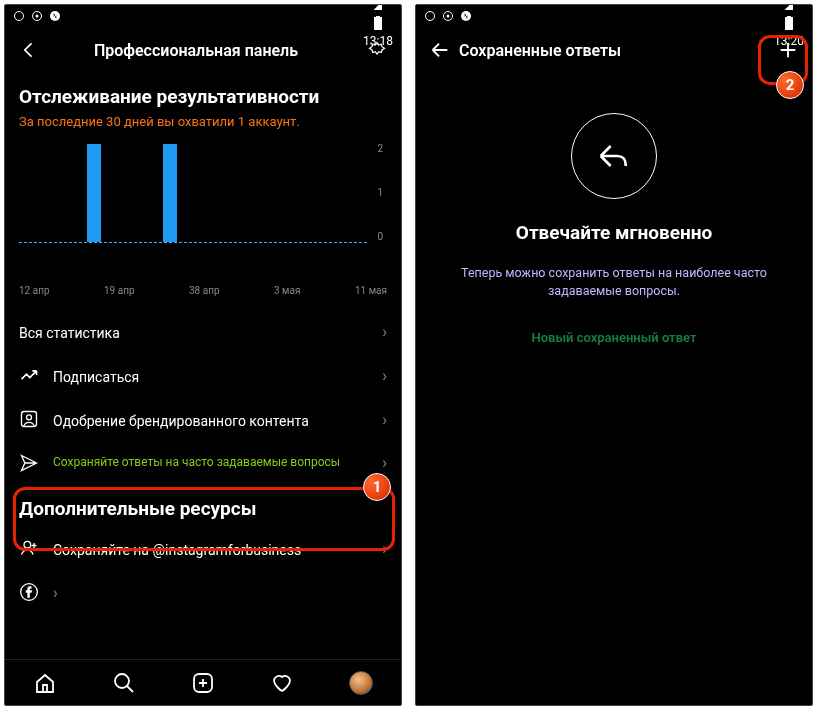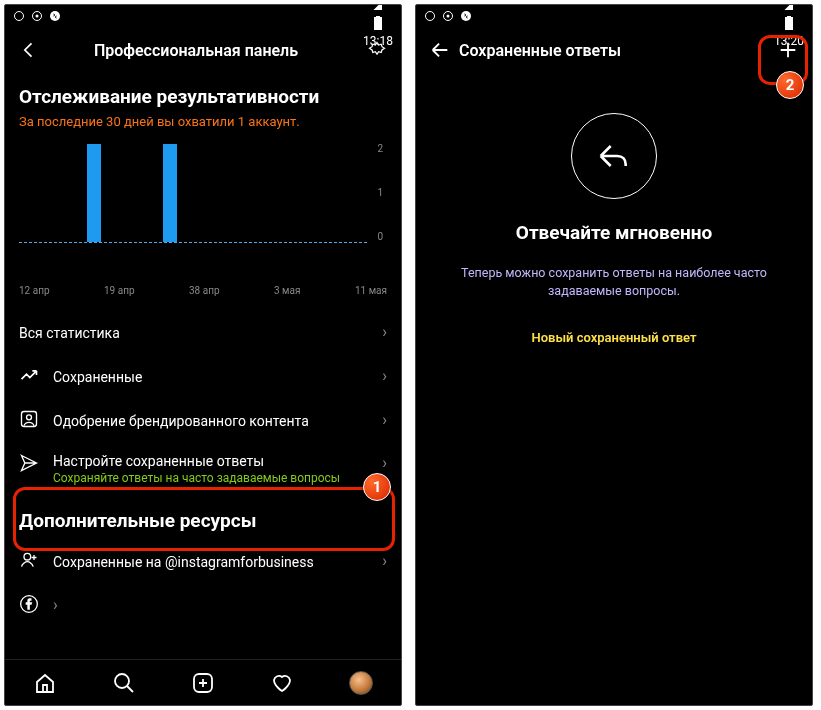--- a/index.html
+++ b/index.html
@@ -155,21 +155,21 @@
   }
   .big-circle {
     width: 86px; height: 86px;
     border: 1.5px solid #fff;
     border-radius: 50%;
     display:flex; align-items:center; justify-content:center;
     margin-bottom: 22px;
   }
   .msg-title { font-size: 19px; font-weight: 700; margin-bottom: 20px;}
   .msg-body { font-size: 12.5px; color: #c4b5fd; text-align:center; line-height:1.45; padding: 0 36px; margin-bottom: 30px;}
-  .link { color: #fde047; font-size: 13px; font-weight: 600;}
+  .link { color: #15803d; font-size: 13px; font-weight: 600;}
   svg { display:block; }
 </style>
 </head>
 <body>
 
 <div class="phone">
 
   <div class="status-bar">
     <div class="status-left">
       <svg class="st-icon" viewBox="0 0 24 24">
@@ -241,21 +241,21 @@
     <span class="chev">›</span>
   </div>
 
 
   <div class="list-item">
     <div class="li-icon">
         <svg width="20" height="20" viewBox="0 0 24 24">
           <path d="M3 17l6-6 4 4 8-8M21 7h-5m5 0v5" stroke="#fff" stroke-width="2" fill="none"></path>
         </svg>
       </div>
-    <div class="li-text">Сохраненные</div>
+    <div class="li-text">Подписаться</div>
     <span class="chev">›</span>
   </div>
 
   <div class="list-item">
     <div class="li-icon">
         <svg width="20" height="20" viewBox="0 0 24 24">
           <rect x="3" y="3" width="18" height="18" rx="3" stroke="#fff" stroke-width="1.6" fill="none"></rect>
           <circle cx="12" cy="10" r="3" stroke="#fff" stroke-width="1.6" fill="none"></circle>
           <path d="M6 20c1-3 4-4 6-4s5 1 6 4" stroke="#fff" stroke-width="1.6" fill="none"></path>
         </svg>
@@ -264,36 +264,35 @@
     <span class="chev">›</span>
   </div>
 
   <div class="list-item" style="align-items:flex-start">
     <div class="li-icon">
         <svg width="20" height="20" viewBox="0 0 24 24">
           <path d="M3 3l18 9-18 9 4-9zM7 12h14" stroke="#fff" stroke-width="1.6" fill="none"></path>
         </svg>
       </div>
     <div class="li-text">
-      <div>Настройте сохраненные ответы</div>
       <div class="li-sub">Сохраняйте ответы на часто задаваемые вопросы</div>
     </div>
     <span class="chev">›</span>
   </div>
 
   <div class="section-title">Дополнительные ресурсы</div>
 
   <div class="list-item">
     <div class="li-icon">
         <svg width="20" height="20" viewBox="0 0 24 24">
           <circle cx="10" cy="8" r="4" stroke="#fff" stroke-width="1.6" fill="none"></circle>
           <path d="M3 20c1-4 5-6 7-6s6 2 7 6M18 6v6m-3-3h6" stroke="#fff" stroke-width="1.6" fill="none"></path>
         </svg>
       </div>
-    <div class="li-text">Сохраненные на @instagramforbusiness</div>
+    <div class="li-text">Сохраняйте на @instagramforbusiness</div>
     <span class="chev">›</span>
   </div>
 
   <div class="list-item">
     <div class="li-icon">
         <svg width="20" height="20" viewBox="0 0 24 24">
           <circle cx="12" cy="12" r="10" stroke="#fff" stroke-width="1.6" fill="none"></circle>
           <path d="M13 8h2V5h-2c-2 0-3 1-3 3v2H8v3h2v6h3v-6h2l1-3h-3V8z" fill="#fff"></path>
         </svg>
       </div>

